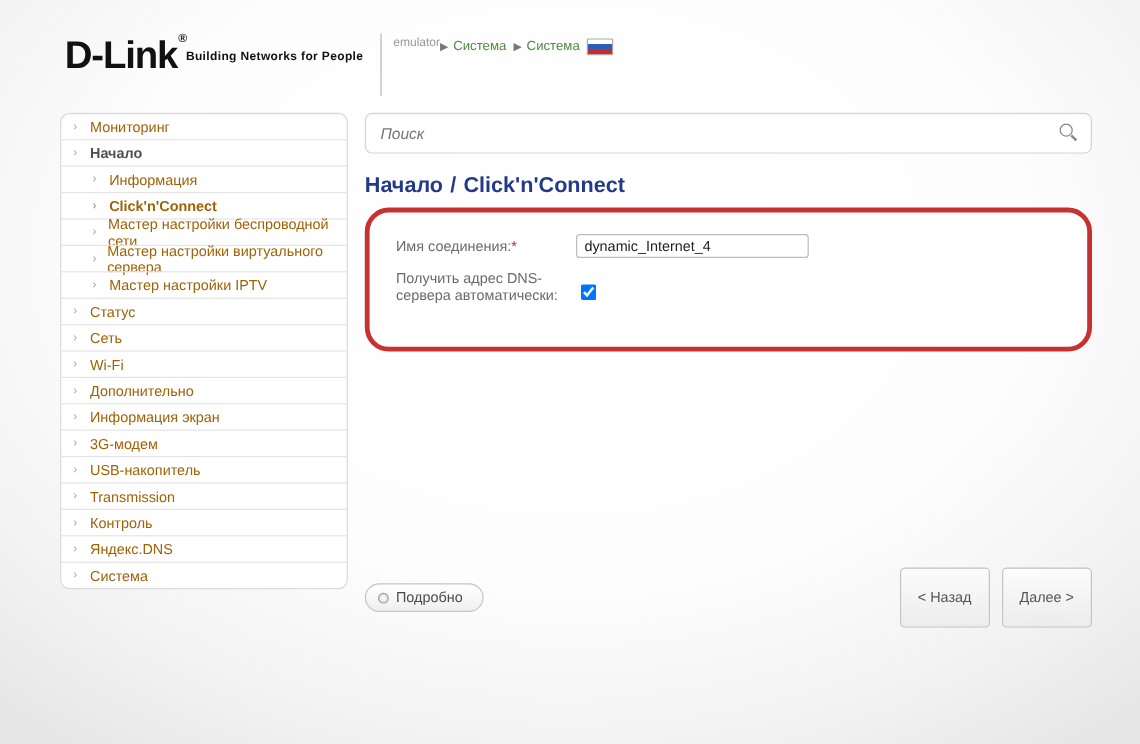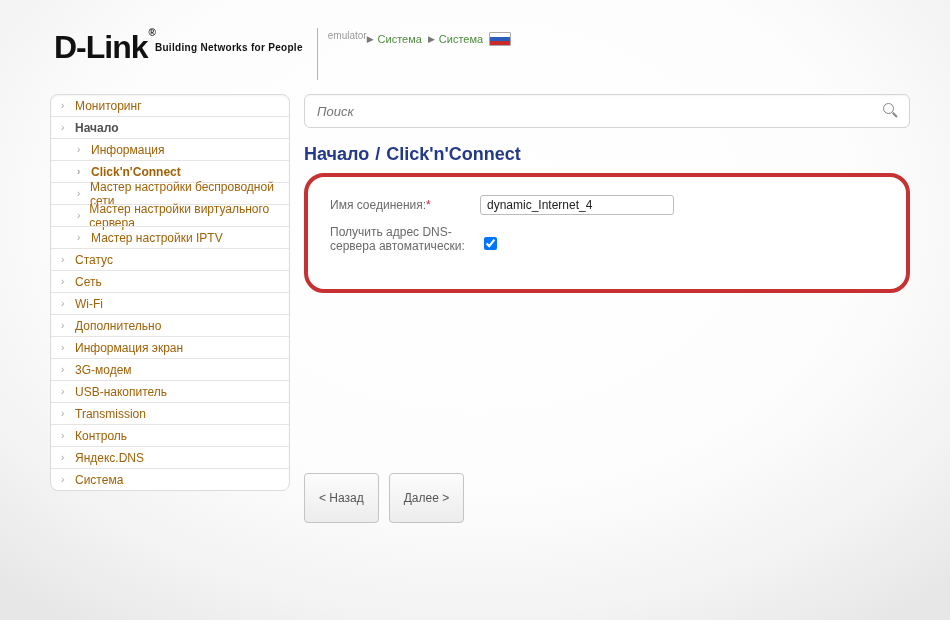--- a/index.html
+++ b/index.html
@@ -193,20 +193,24 @@
         </div>
         <div class="frow" style="align-items:flex-end">
           <div class="flabel" style="line-height:14px">Получить адрес DNS-сервера автоматически:</div>
           <div class="finput">
             <input type="checkbox" checked="" style="">
           </div>
         </div>
       </div>
 
       <div class="footer">
+        <div class="pill">
+          <span class="dot"></span>
+          <span>Подробно</span>
+        </div>
         <div class="navbtns">
           <div class="btn">
             <span>&lt; Назад</span>
           </div>
           <div class="btn">
             <span>Далее &gt;</span>
           </div>
         </div>
       </div>
     </div>

